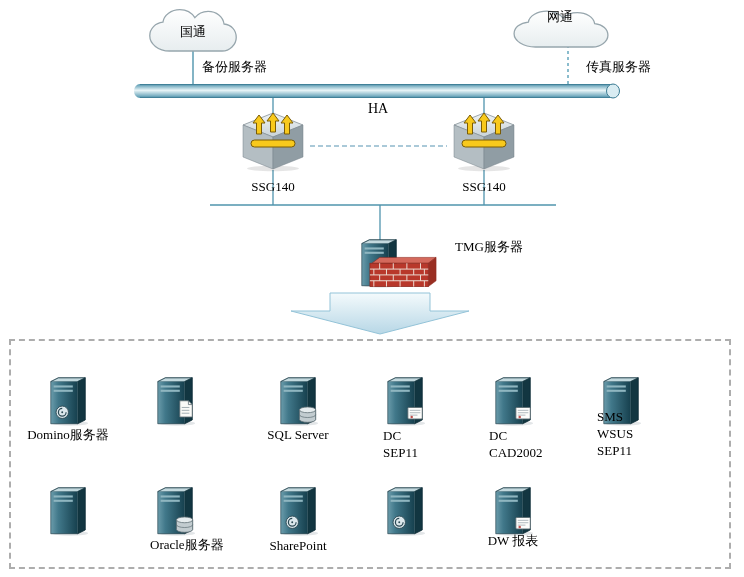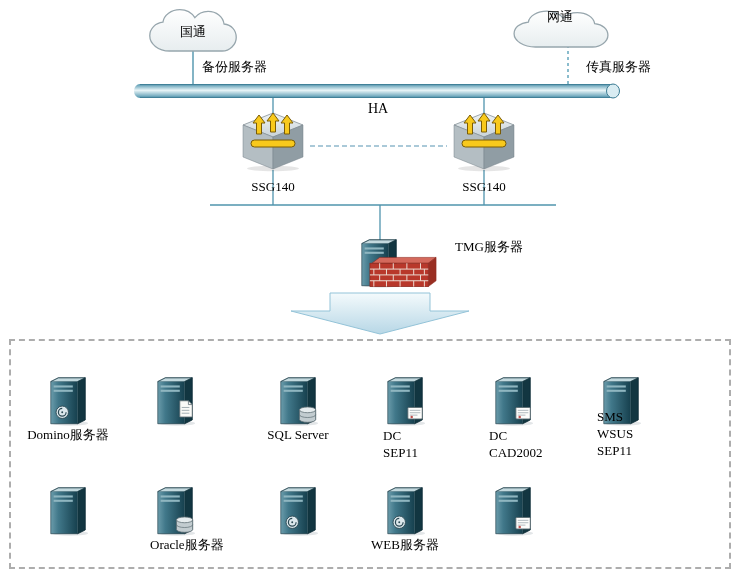--- a/index.html
+++ b/index.html
@@ -260,17 +260,20 @@
   </div>
   <div class="lbl" style="left:597px;top:408px">
     <div>SMS</div>
     <div>WSUS</div>
     <div>SEP11</div>
   </div>
 
   <div class="lbl" style="left:150px;top:536px">
     <div>Oracle服务器</div>
   </div>
-  <div class="lbl center" style="left:345px;top:536px;width:120px">
-    <div>WEB服务器</div>
+  <div class="lbl center" style="left:238px;top:537px;width:120px">
+    <div>SharePoint</div>
+  </div>
+  <div class="lbl center" style="left:455px;top:532px;width:116px">
+    <div>DW 报表</div>
   </div>
 
 </div>
 
 </body></html>

